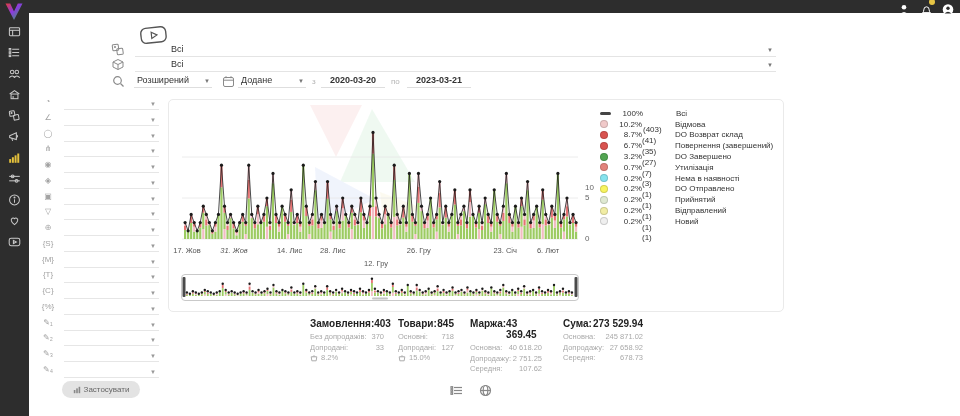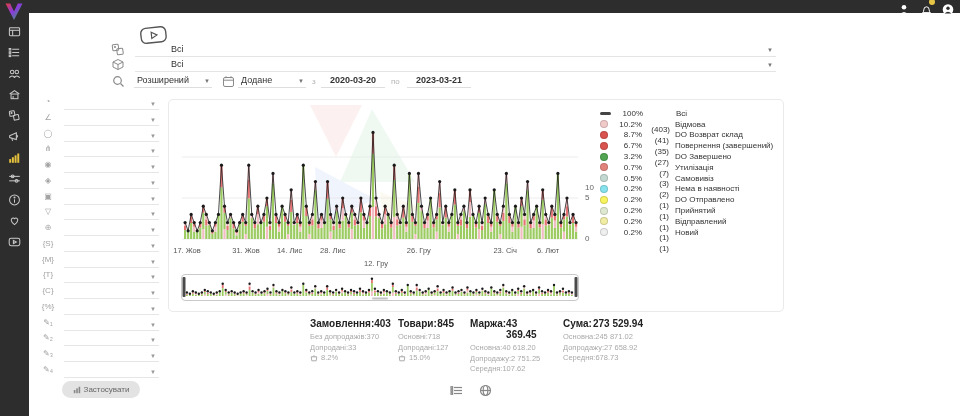--- a/index.html
+++ b/index.html
@@ -49,31 +49,31 @@
   .plot { position:absolute; left:153px; top:99px; width:400px; height:132px; z-index:1; }
   .ytick { position:absolute; left:556px; width:20px; font-size:8px; color:#666; z-index:1; }
   .xtick { position:absolute; top:233px; transform:translateX(-50%); font-size:7.5px; color:#555; white-space:nowrap; z-index:1; }
 
   
   .legend { position:absolute; left:571px; top:95px; width:182px; z-index:2; }
   .lg-item { display:flex; align-items:center; height:10.8px; font-size:8px; color:#333; white-space:nowrap; }
   .lg-dot { width:8px; height:8px; border-radius:50%; border:1px solid rgba(0,0,0,0.15); flex:none; }
   .lg-line { width:11px; height:2.5px; border-radius:2px; background:#444; flex:none; margin-right:-2px; }
   .lg-pct { display:inline-block; width:30px; text-align:right; margin-left:4px; }
-  .lg-cnt { display:inline-block; width:27px; text-align:right;margin-top:33px; }
+  .lg-cnt { display:inline-block; width:27px; text-align:left;margin-top:33px; }
   .lg-lbl { margin-left:6px; }
 
   
   .brush { position:absolute; left:152px; top:261px; width:398px; height:27px; border:1px solid #c9c9c9; border-radius:4px; z-index:1; cursor:ew-resize; }
   .brush svg { display:block; }
 
   
   .stat-col { position:absolute; top:305px; }
   .stat-main { display:flex; justify-content:space-between; font-size:10px; font-weight:bold; color:#222; margin-bottom:3px; }
-  .stat-sub { display:flex; font-size:7.5px; color:#a9a9a9; line-height:10.5px; }
+  .stat-sub { display:flex; justify-content:space-between; font-size:7.5px; color:#a9a9a9; line-height:10.5px; }
   .stat-pct { display:flex; align-items:center; gap:3px; font-size:7.5px; color:#a9a9a9; line-height:10.5px; }
   .stat-pct svg { width:8px; height:8px; stroke:#a9a9a9; fill:none; stroke-width:1.2; }
 
   .footer-icons { position:absolute; left:421px; top:370px; display:flex; gap:16px; z-index:1; }
   .footer-icons .f-ic { width:13px; height:13px; color:#888; cursor:pointer; }
   .footer-icons svg { stroke:#888; fill:none; stroke-width:1.2; }
 </style>
 </head>
 <body>
 
@@ -813,21 +813,21 @@
         <circle cx="391.03846153846155" cy="102.4" r="1.6" fill="#1b1b1b"></circle>
         <circle cx="394.0692307692308" cy="110.6" r="1.6" fill="#1b1b1b"></circle>
       </svg>
     <div id="yticks">
         <div class="ytick" style="top: 221px;">0</div>
         <div class="ytick" style="top: 180px;">5</div>
         <div class="ytick" style="top: 139px; margin-top: 31px;">10</div>
       </div>
     <div id="xticks">
         <div class="xtick" style="left: 158px;">17. Жов</div>
-        <div class="xtick" style="left: 217px;">31. Жов</div>
+        <div class="xtick" style="left: 205px; font-style: italic;">31. Жов</div>
         <div class="xtick" style="left: 260.6px;">14. Лис</div>
         <div class="xtick" style="left: 303.8px;">28. Лис</div>
         <div class="xtick" style="left: 347px; margin-top: 13px;">12. Гру</div>
         <div class="xtick" style="left: 389.8px;">26. Гру</div>
         <div class="xtick" style="left: 476.2px;">23. Січ</div>
         <div class="xtick" style="left: 519px;">6. Лют</div>
       </div>
     <div class="legend" id="legend">
         <div class="lg-item">
           <span class="lg-line" style="background:#444444"></span>
@@ -857,26 +857,20 @@
           <span class="lg-dot" style="background:#52a552"></span>
           <span class="lg-pct">3.2%</span>
           <span class="lg-cnt">(7)</span>
           <span class="lg-lbl">DO Завершено</span>
         </div>
         <div class="lg-item">
           <span class="lg-dot" style="background:#e2837b"></span>
           <span class="lg-pct">0.7%</span>
           <span class="lg-cnt">(3)</span>
           <span class="lg-lbl">Утилізація</span>
-        </div>
-        <div class="lg-item">
-          <span class="lg-dot" style="background:#c3d9d2"></span>
-          <span class="lg-pct">0.5%</span>
-          <span class="lg-cnt">(2)</span>
-          <span class="lg-lbl">Самовивіз</span>
         </div>
         <div class="lg-item">
           <span class="lg-dot" style="background:#86e3ee"></span>
           <span class="lg-pct">0.2%</span>
           <span class="lg-cnt">(1)</span>
           <span class="lg-lbl">Нема в наявності</span>
         </div>
         <div class="lg-item">
           <span class="lg-dot" style="background:#f7f45f"></span>
           <span class="lg-pct">0.2%</span>

